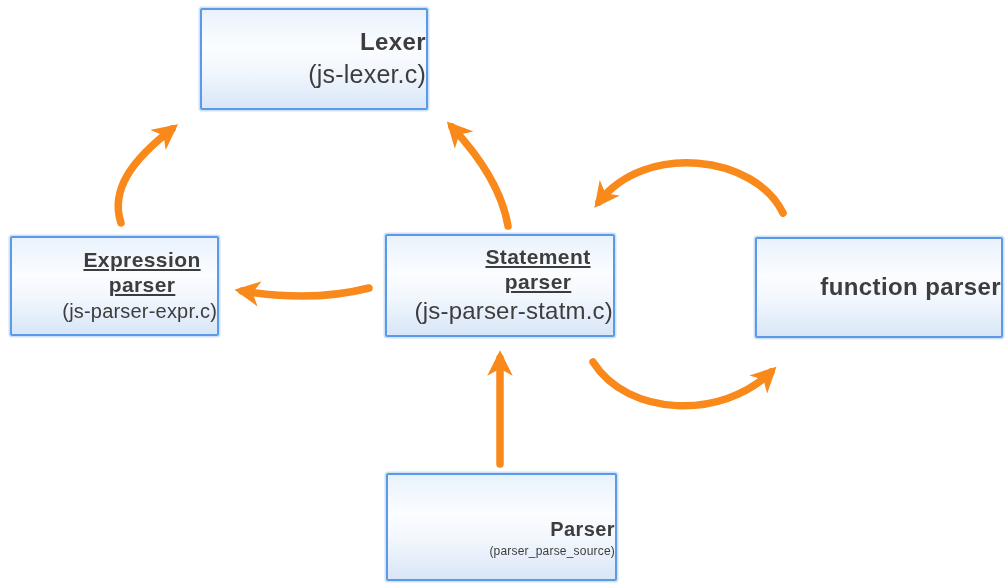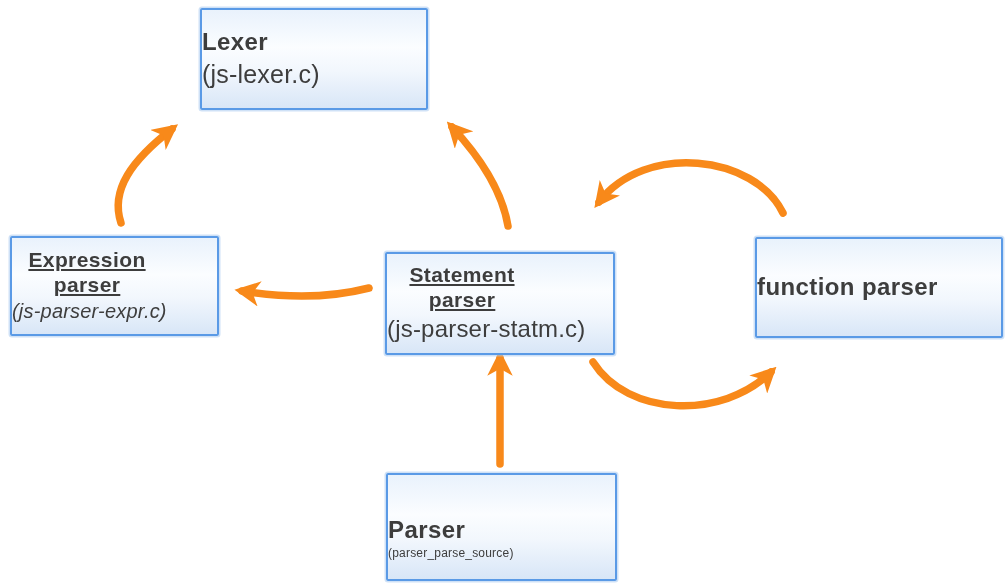--- a/index.html
+++ b/index.html
@@ -30,21 +30,21 @@
   .node {
     position: absolute;
     z-index: 2;
     box-sizing: border-box;
     border: 2px solid #5A9AE6;
     border-radius: 2px;
     background: linear-gradient(to bottom, #E9F2FC 0%, #FBFDFF 38%, #F2F7FD 62%, #D8E6F7 100%);
     box-shadow: 0 0 0 1.5px rgba(168, 200, 238, 0.55);
     display: flex;
     flex-direction: column;
-    align-items: flex-start;
+    align-items: flex-end;
     justify-content: center;
     text-align: center;
     color: #3D3D3D;
   }
   .node-title {
     font-weight: 700;
     letter-spacing: 0.4px;
     line-height: 1.18;
   }
   .node-title.wrap {
@@ -56,32 +56,32 @@
     letter-spacing: 0.2px;
     line-height: 1.25;
     margin-top: 2px;
   }
   #node-lexer            { left: 200px; top: 8px;   width: 228px; height: 102px; }
   #node-lexer .node-title       { font-size: 24px; }
   #node-lexer .node-subtitle    { font-size: 25px; }
 
   #node-expression-parser { left: 10px;  top: 236px; width: 209px; height: 100px; }
   #node-expression-parser .node-title    { font-size: 21px; }
-  #node-expression-parser .node-subtitle { font-size: 20px; font-style: italic; }
+  #node-expression-parser .node-subtitle { font-size: 20px; }
 
-  #node-statement-parser { left: 385px; top: 252px; width: 230px; height: 103px; }
+  #node-statement-parser { left: 385px; top: 234px; width: 230px; height: 103px; }
   #node-statement-parser .node-title    { font-size: 21px; }
   #node-statement-parser .node-subtitle { font-size: 24px; }
 
   #node-function-parser  { left: 755px; top: 237px; width: 248px; height: 101px; }
   #node-function-parser .node-title    { font-size: 24px; }
   #node-function-parser .node-subtitle { font-size: 19px; }
 
   #node-parser           { left: 386px; top: 473px; width: 231px; height: 108px; }
-  #node-parser .node-title    { font-size: 24px; margin-top: 23px; }
+  #node-parser .node-title    { font-size: 20px; margin-top: 23px; }
   #node-parser .node-subtitle { font-size: 12px; }
 </style>
 </head>
 <body>
 
 <div class="canvas">
 
   <svg class="arrows" width="1005" height="584" viewBox="0 0 1005 584">
     <defs>
       <marker id="arrowhead" viewBox="0 0 10 10" refX="7" refY="5" markerWidth="3.4" markerHeight="3.4" orient="auto">

